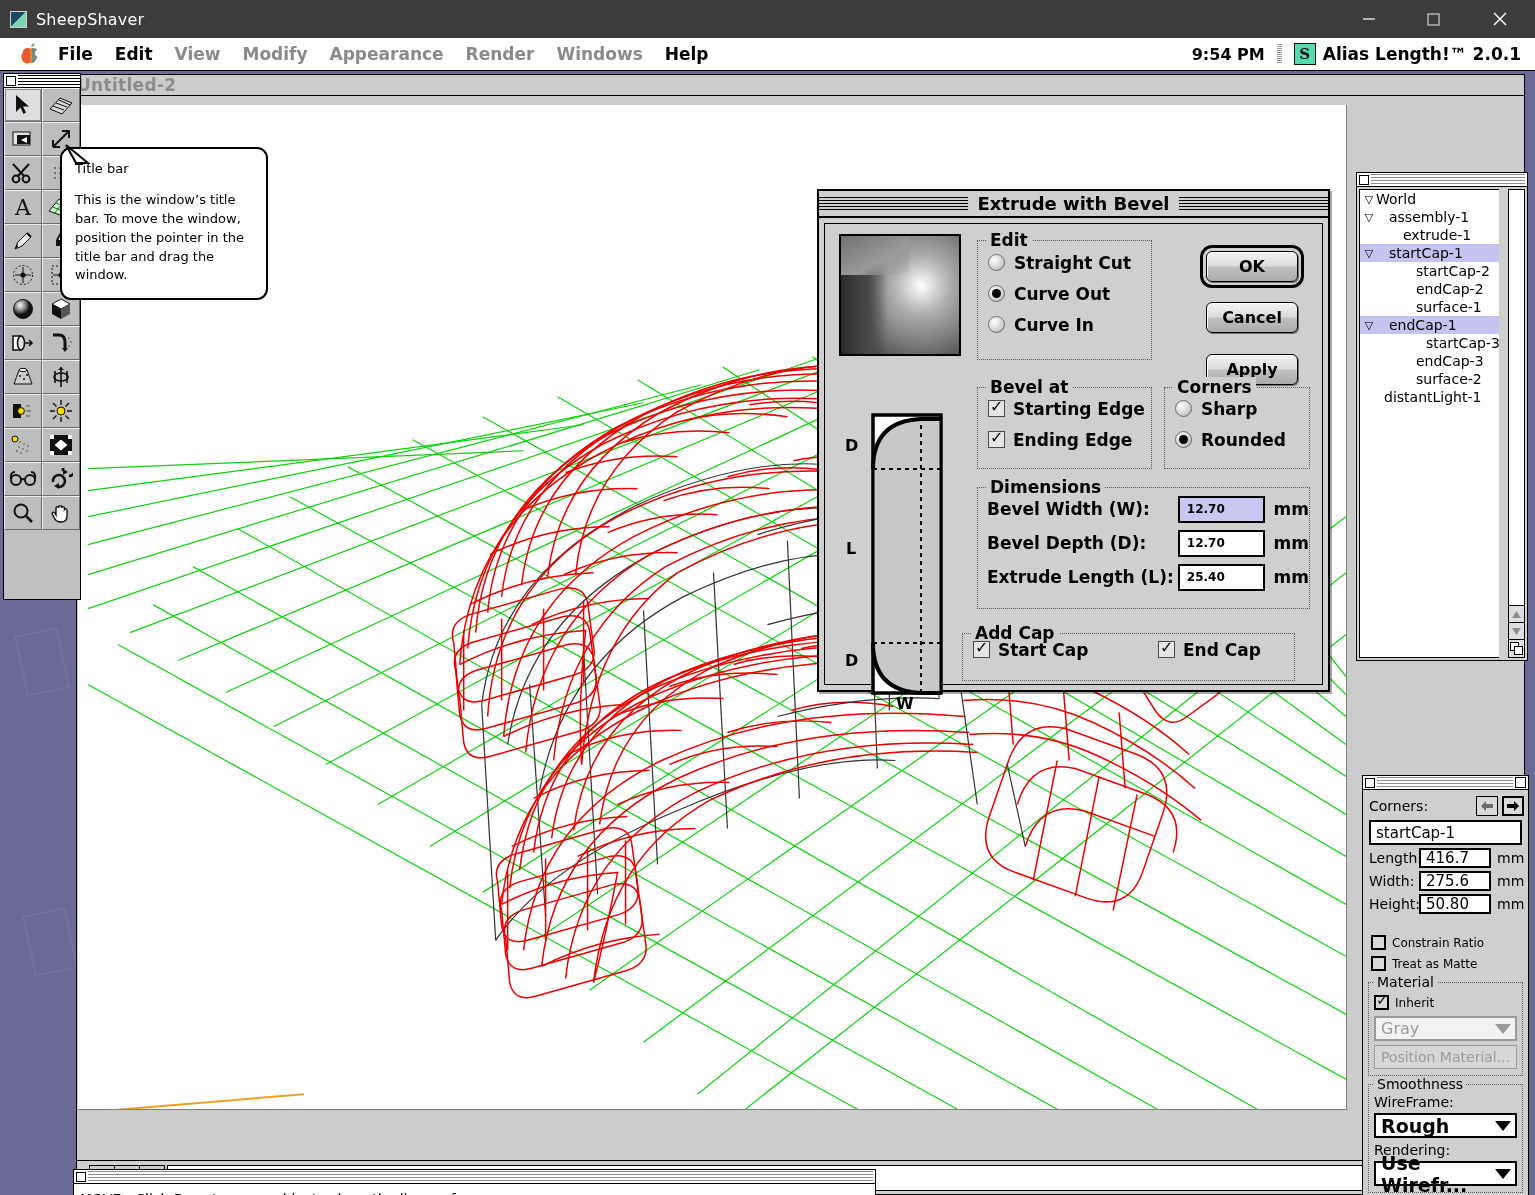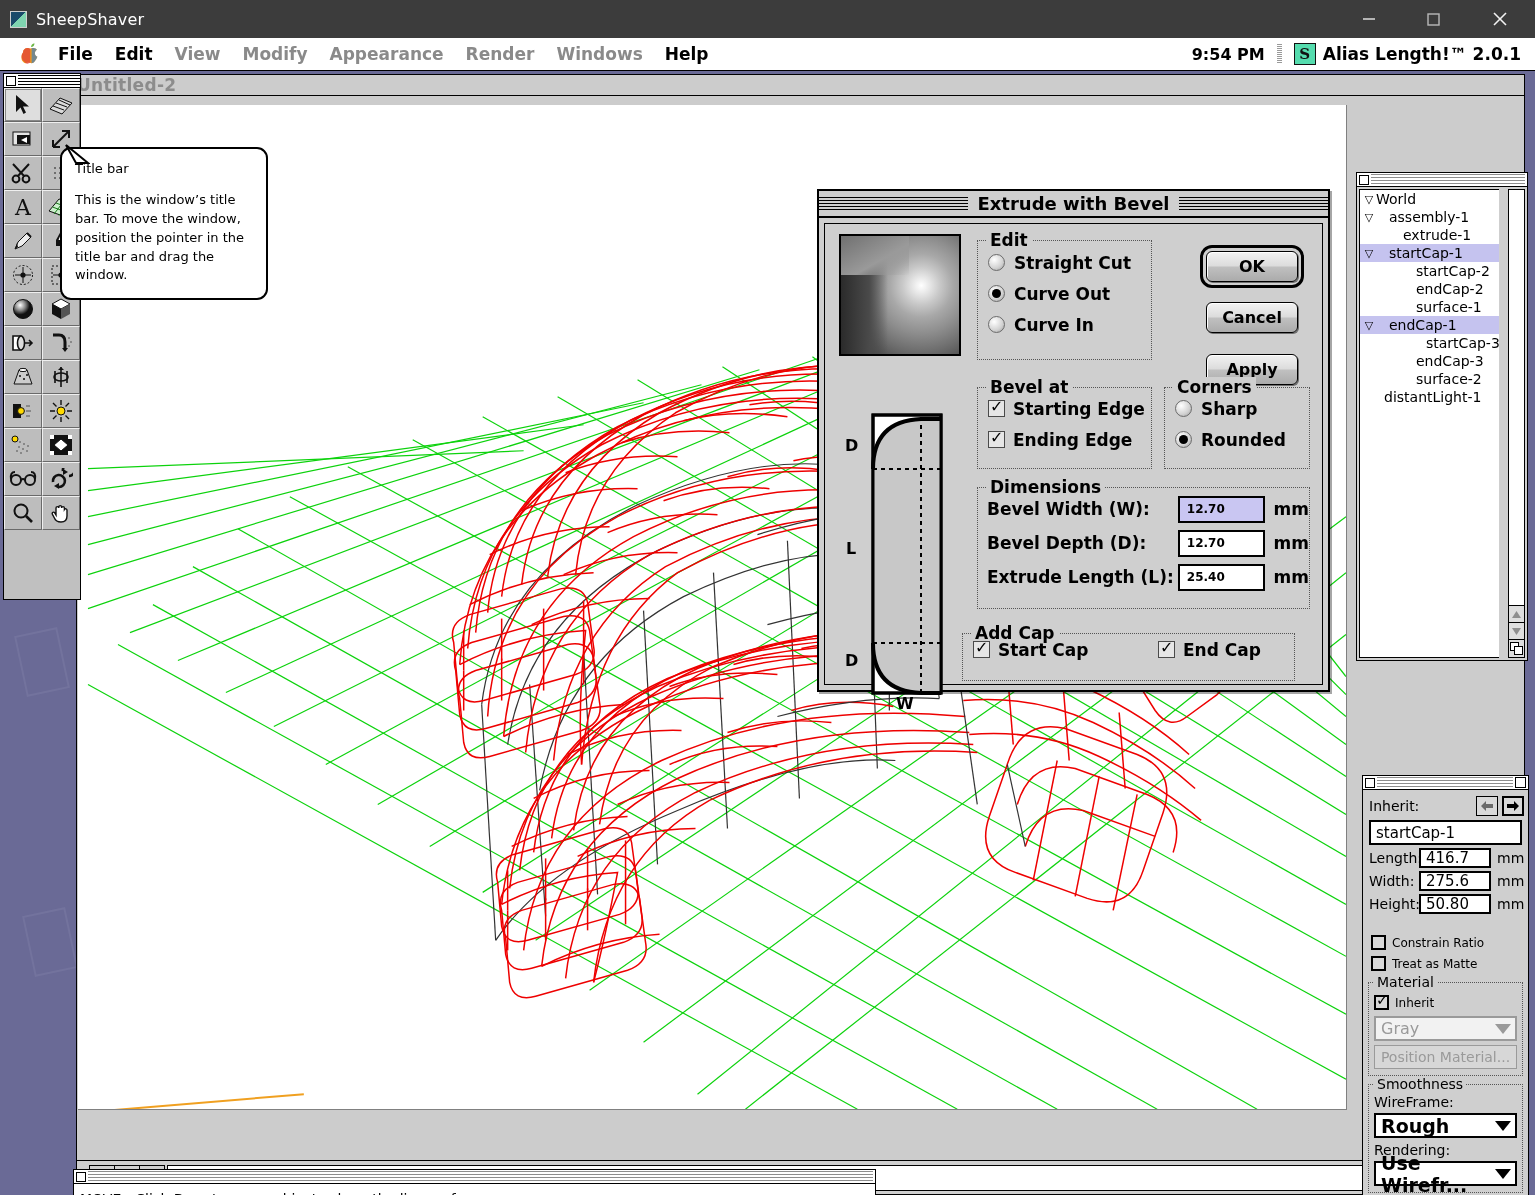--- a/index.html
+++ b/index.html
@@ -996,21 +996,21 @@
 
   <div id="inspector">
     <div class="pal-grip">
       <div class="cbox"></div>
       <div class="hatch"></div>
       <div class="zbox"></div>
     </div>
     <div id="insp-inner">
 
       <div class="insp-hdr">
-        <div class="insp-hdr-label">Inherit:</div>
+        <div class="insp-hdr-label">Corners:</div>
         <div style="margin-left:auto;display:flex;">
           <div class="arrow-btn">
             <svg width="14" height="12" viewBox="0 0 14 12">
                 <path d="M1 6 L6 1 L6 4 L13 4 L13 8 L6 8 L6 11 Z" fill="#6a6a6a"></path>
               </svg>
           </div>
           <div class="arrow-btn strong">
             <svg width="14" height="12" viewBox="0 0 14 12">
                 <path d="M13 6 L8 1 L8 4 L1 4 L1 8 L8 8 L8 11 Z" fill="#000"></path>
               </svg>

